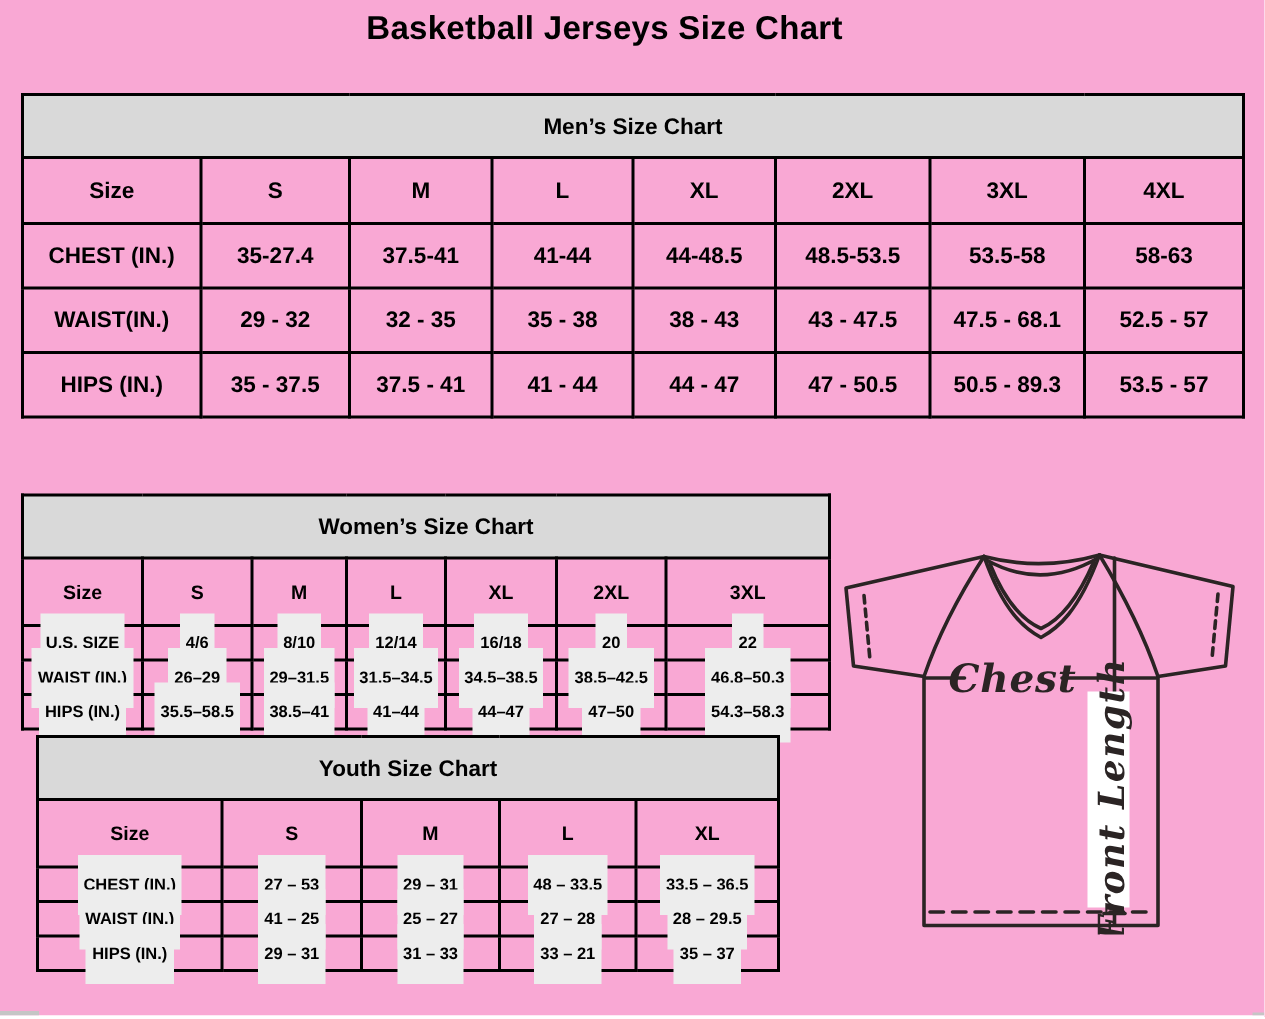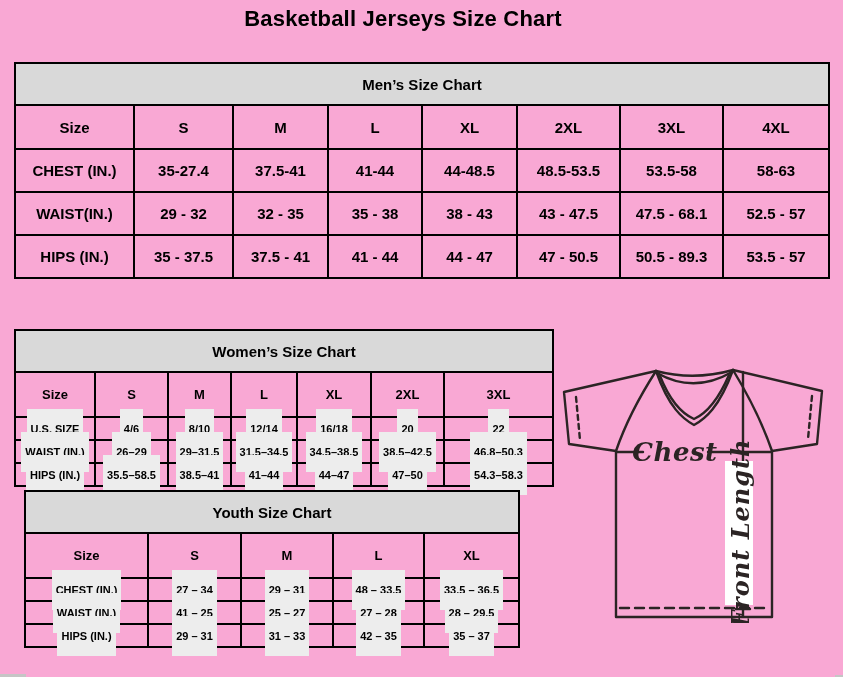--- a/index.html
+++ b/index.html
@@ -164,37 +164,37 @@
           <th>Size</th>
           <th>S</th>
           <th>M</th>
           <th>L</th>
           <th>XL</th>
         </tr>
       </thead>
       <tbody>
         <tr>
           <td><span class="hl">CHEST (IN.)</span></td>
-          <td><span class="hl">27 – 34</span></td>
+          <td><span class="hl">27 – 53</span></td>
           <td><span class="hl">29 – 31</span></td>
           <td><span class="hl">48 – 33.5</span></td>
           <td><span class="hl">33.5 – 36.5</span></td>
         </tr>
         <tr>
           <td><span class="hl">WAIST (IN.)</span></td>
           <td><span class="hl">41 – 25</span></td>
           <td><span class="hl">25 – 27</span></td>
           <td><span class="hl">27 – 28</span></td>
           <td><span class="hl">28 – 29.5</span></td>
         </tr>
         <tr>
           <td><span class="hl">HIPS (IN.)</span></td>
           <td><span class="hl">29 – 31</span></td>
           <td><span class="hl">31 – 33</span></td>
-          <td><span class="hl">42 – 35</span></td>
+          <td><span class="hl">33 – 21</span></td>
           <td><span class="hl">35 – 37</span></td>
         </tr>
       </tbody>
     </table>
 
   <svg id="jersey" viewBox="0 0 272 262">
     <g fill="none" stroke="#2b2424" stroke-width="2.4" stroke-linejoin="round" stroke-linecap="round">
 
       <path d="M60,90 L60,256 L216,256 L216,90"></path>
 

